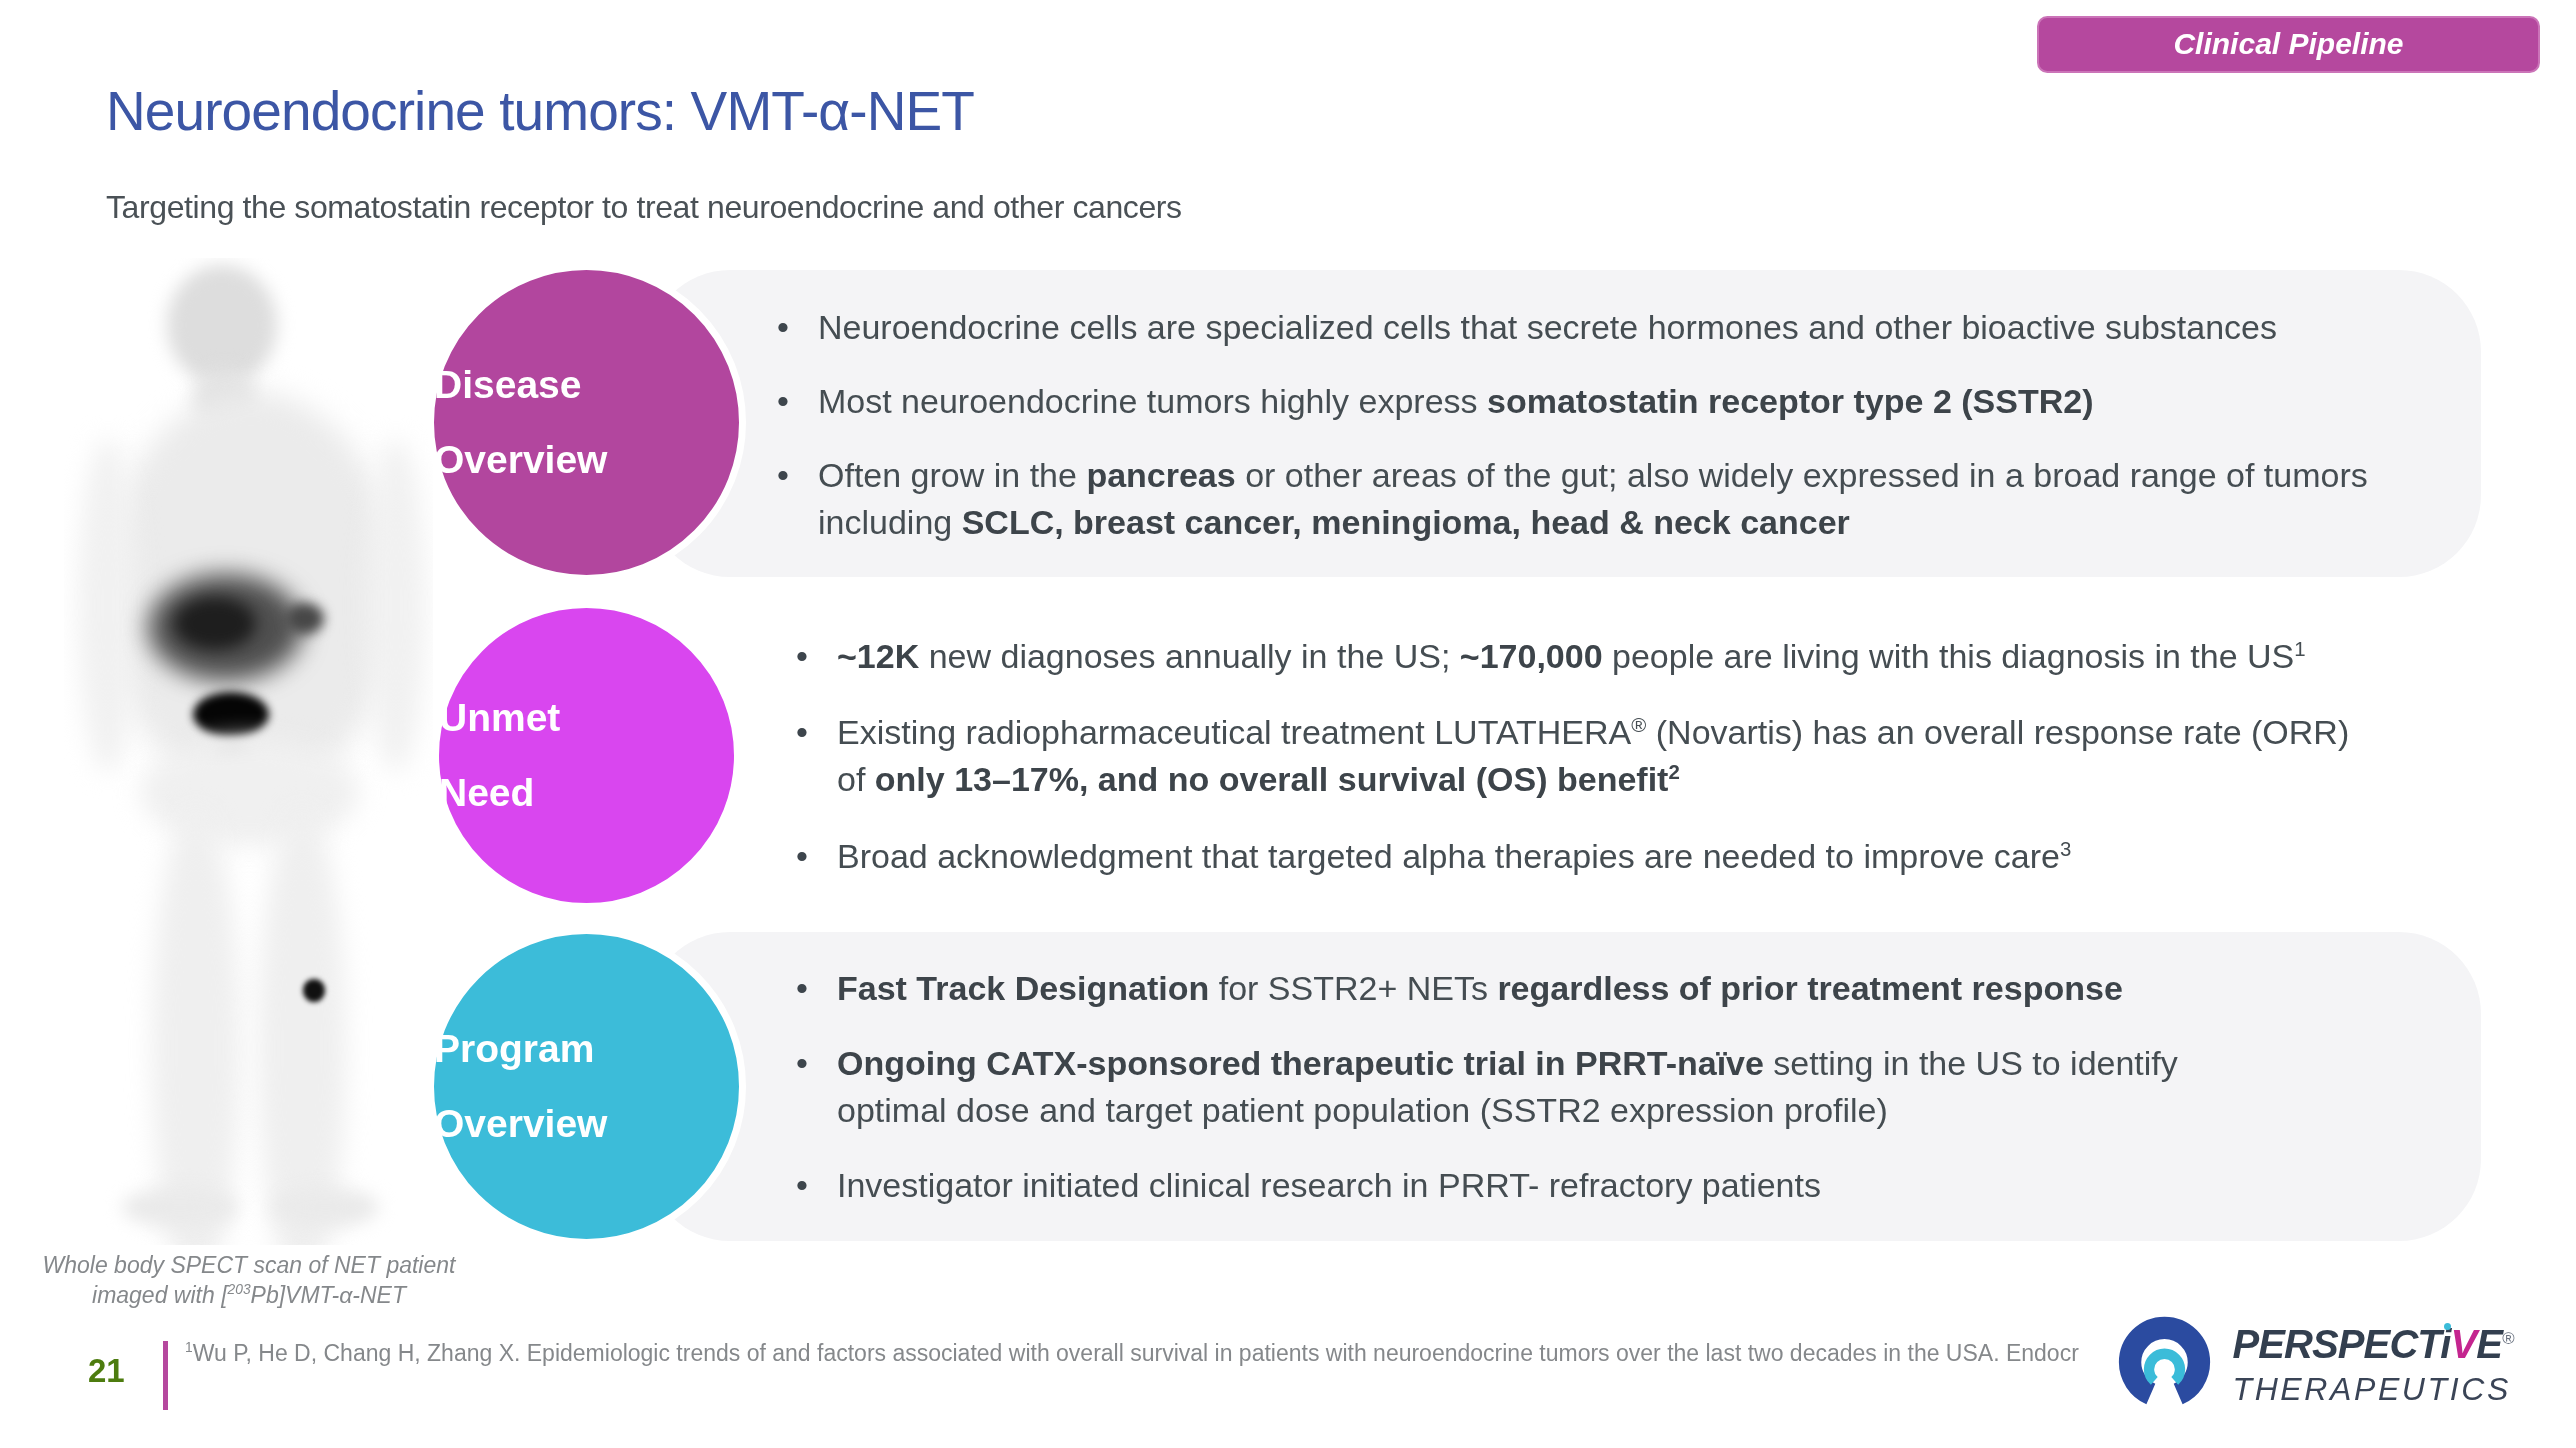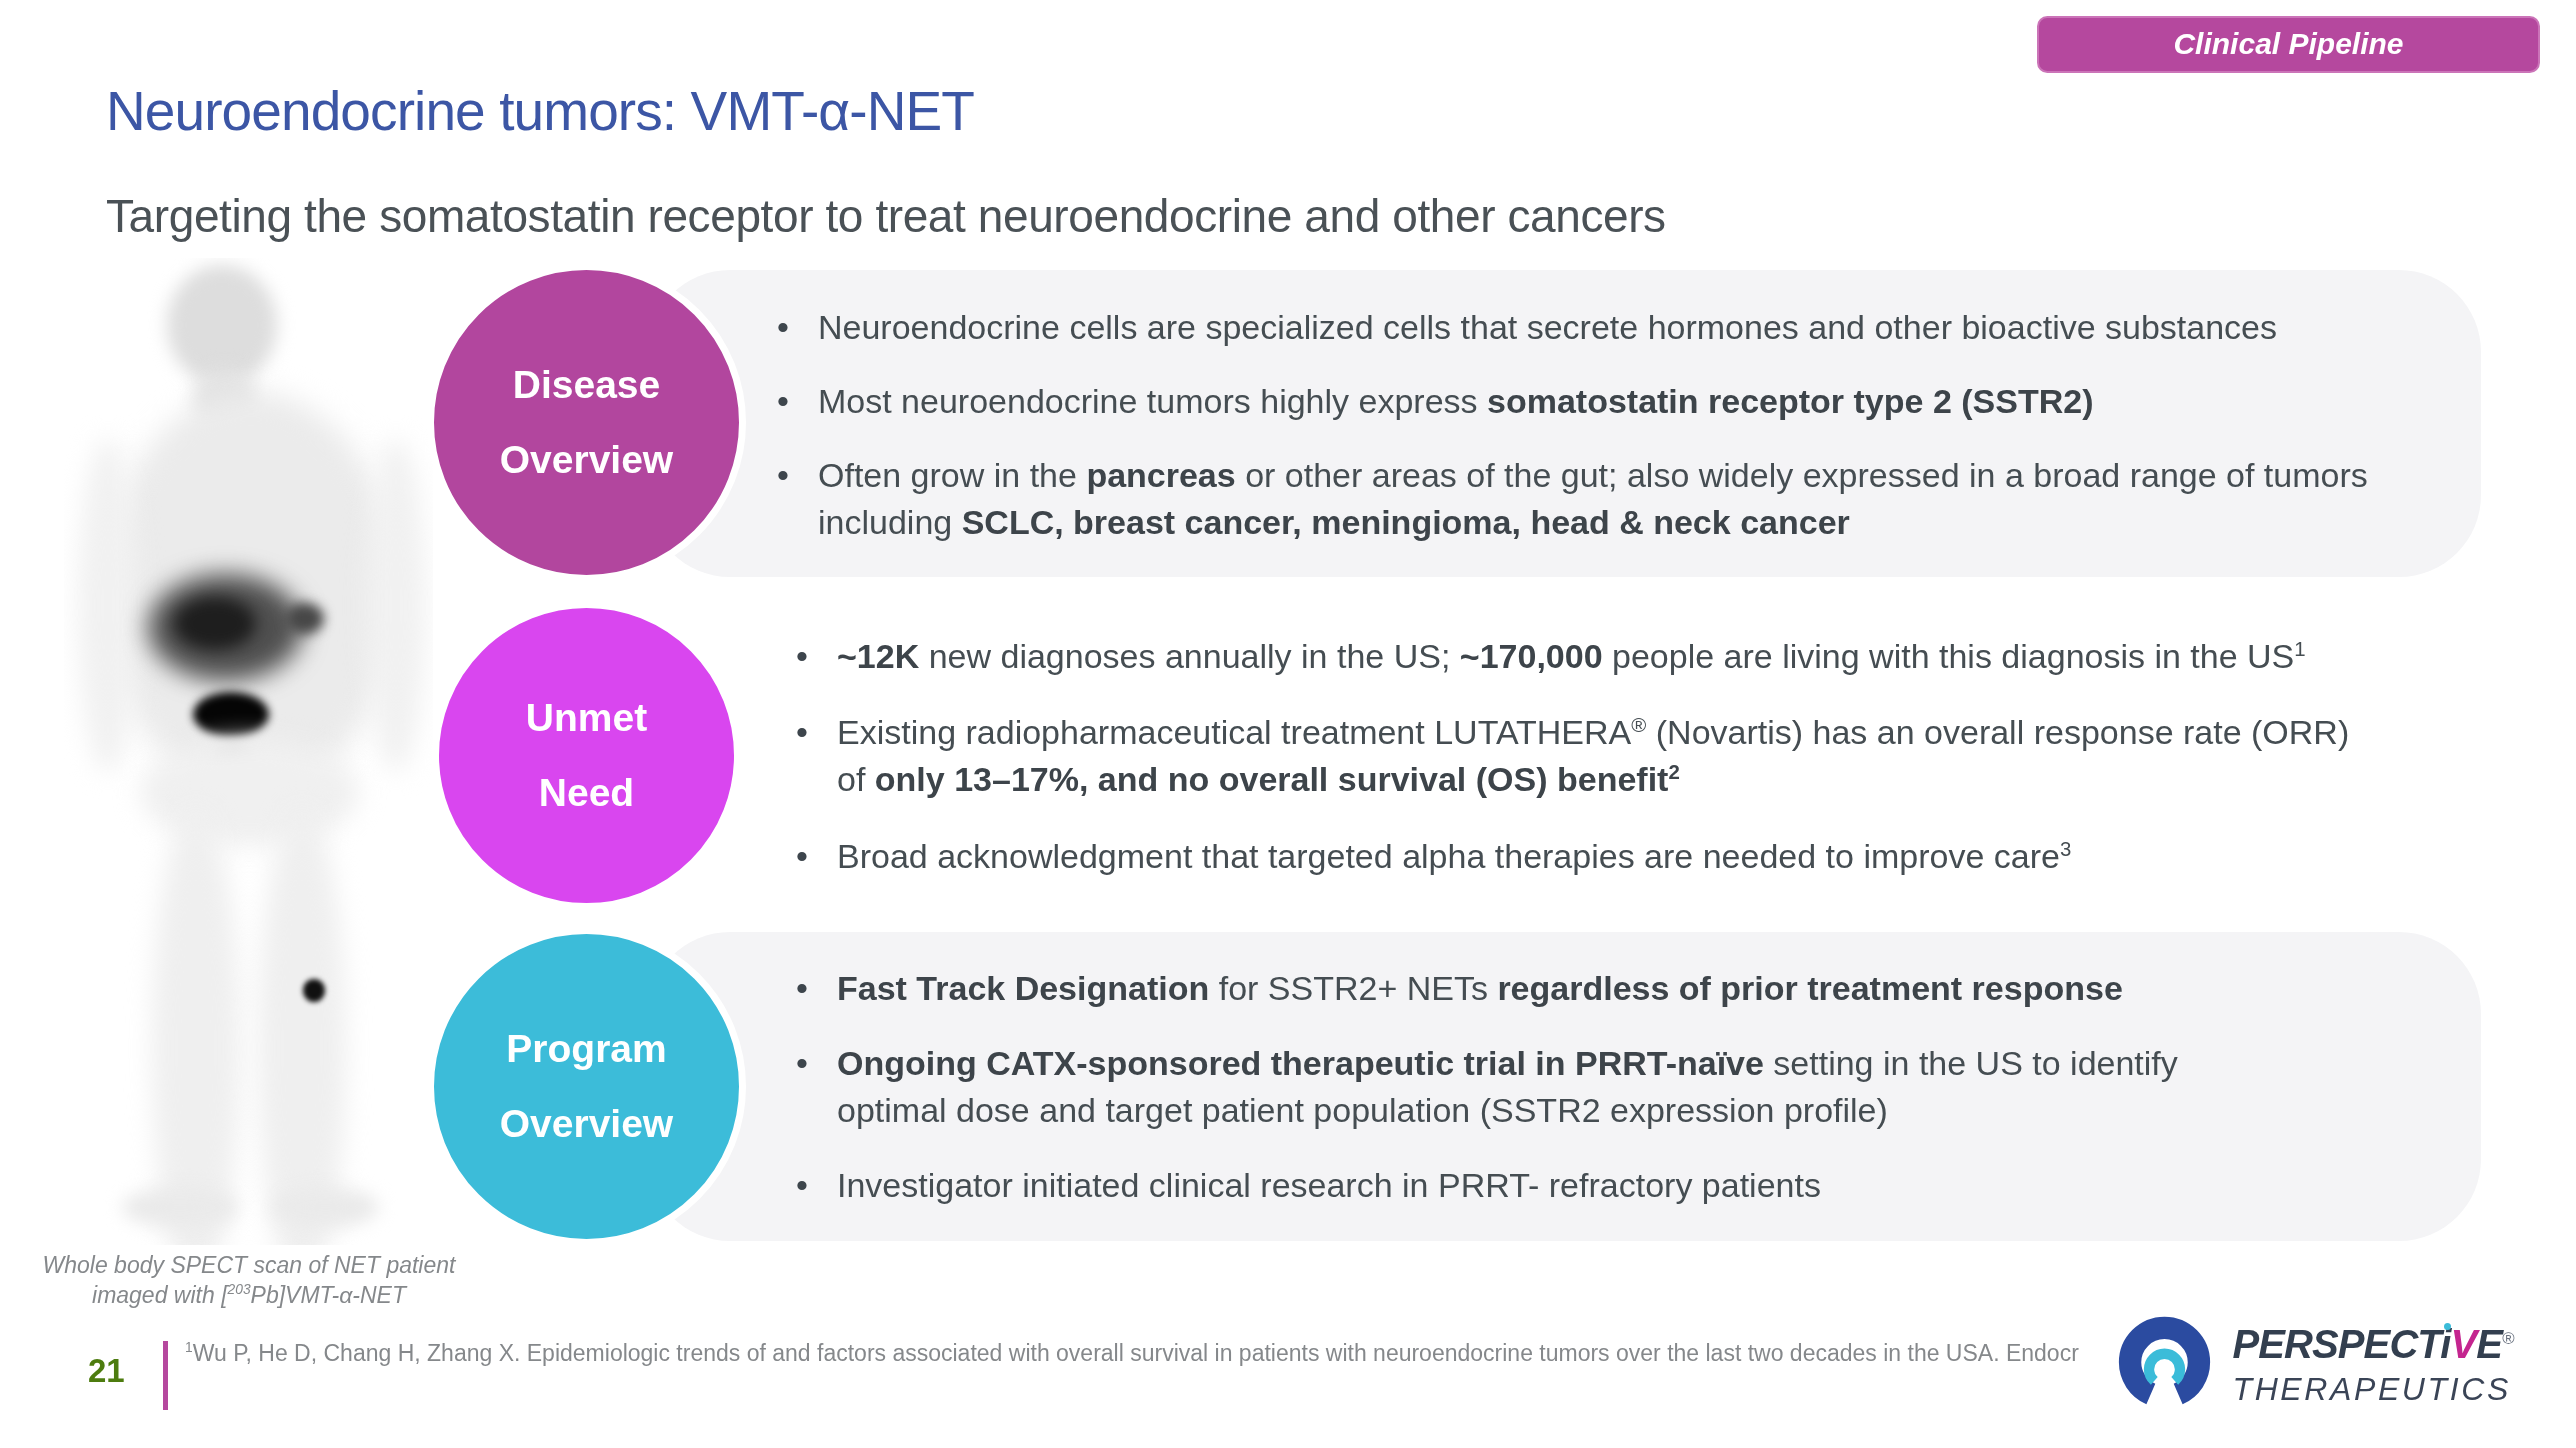--- a/index.html
+++ b/index.html
@@ -17,21 +17,21 @@
     color:#fff; font-size:30px; font-weight:700; font-style:italic;
   }
 
   
   .title {
     position:absolute; left:106px; top:79px;
     font-size:55px; font-weight:500; color:#3c56a5; letter-spacing:-0.9px;
   }
   .subtitle {
     position:absolute; left:106px; top:189px;
-    font-size:46px; font-weight:400; color:#4a5156; letter-spacing:-0.4px;
+    font-size:32px; font-weight:400; color:#4a5156; letter-spacing:-0.4px;
   }
 
   
   .scan { position:absolute; left:64px; top:258px; width:369px; height:987px; overflow:hidden; background:#fff; }
   .blob { position:absolute; border-radius:50%; }
   .b-head  { left:103px; top:6.9px;    width:110px; height:120px; background:#dddddd; filter:blur(8.6px); }
   .b-neck  { left:129px; top:110px;  width:64px;  height:62px;  background:#e2e2e2; filter:blur(8.6px); }
   .b-torso { left:41px;  top:133px;  width:292px; height:404px; background:#ebebeb; filter:blur(13.7px); }
   .b-armL  { left:13.7px;  top:180px;  width:60px;  height:335px; background:#f1f1f1; filter:blur(12px); }
   .b-armR  { left:302px; top:180px;  width:60px;  height:335px; background:#f1f1f1; filter:blur(12px); }
@@ -51,21 +51,21 @@
     font-style:italic; font-size:23px; color:#85888b; line-height:1.32;
   }
 
   
   .panel { position:absolute; background:#f4f4f6; border-radius:82px; }
   .panel-1 { left:648px; top:270px;  width:1833px; height:307px; }
   .panel-3 { left:648px; top:932px; width:1833px; height:309px; }
 
   .circle {
     position:absolute; border-radius:50%; border:7.7px solid #fff;
-    display:flex; flex-direction:column; align-items:center; justify-content:center;
+    display:flex; flex-direction:column; align-items:flex-start; justify-content:center;
     gap:31px; color:#fff; font-weight:700; font-size:39px; text-align:center;
   }
   .c1 { left:427px; top:263px;  width:319px; height:319px; }
   .c2 { left:432px; top:601px;  width:309px; height:309px; }
   .c3 { left:427px; top:927px; width:319px; height:319px; }
 
   .blist {
     position:absolute; left:777px; width:1670px; list-style:none;
     display:flex; flex-direction:column; justify-content:space-evenly;
   }

